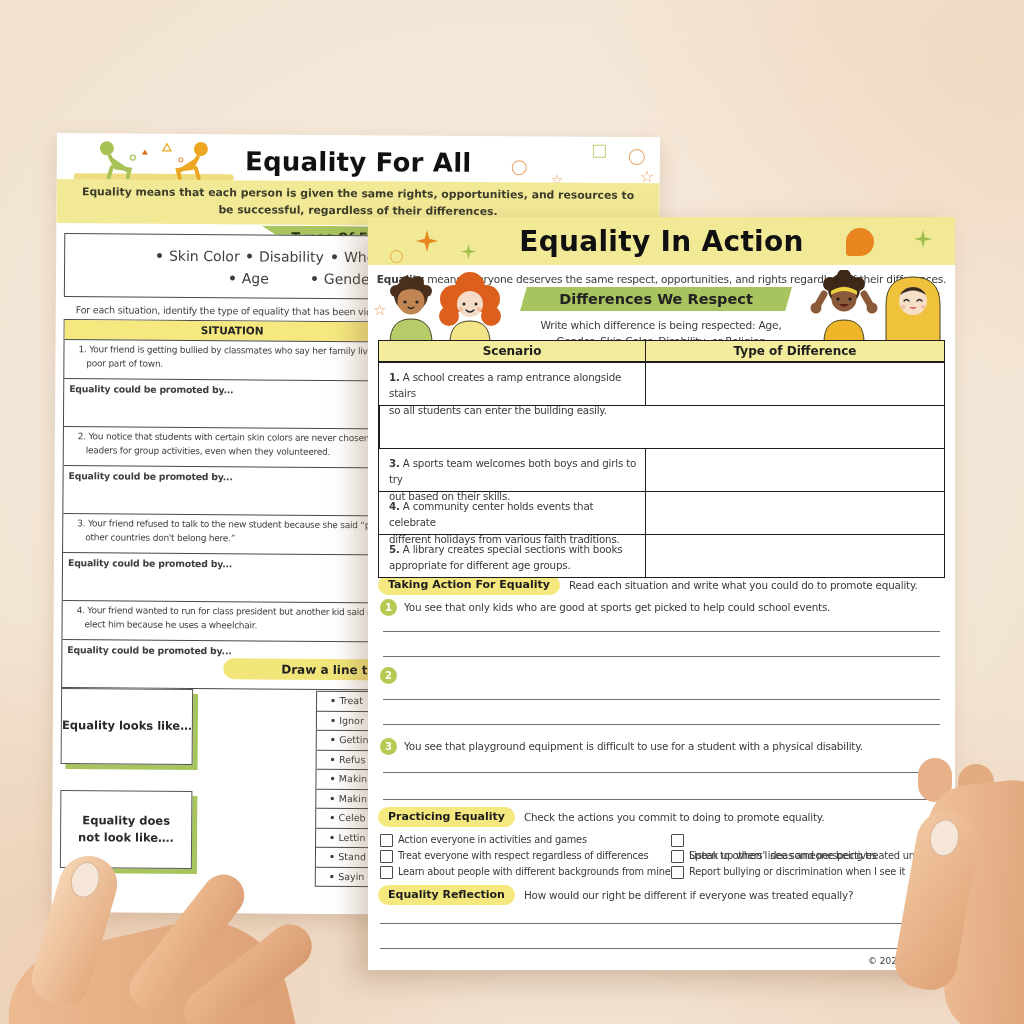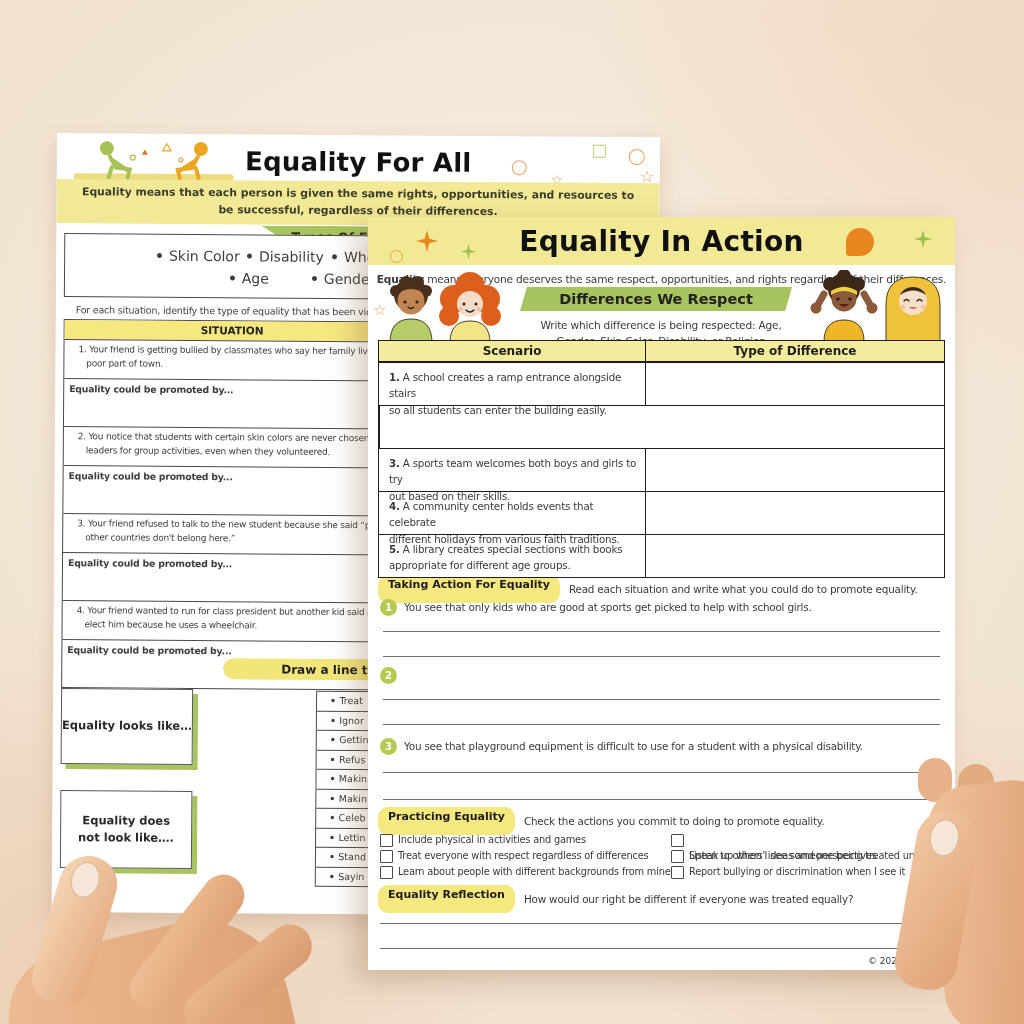--- a/index.html
+++ b/index.html
@@ -76,21 +76,21 @@
   .rs-table{left:10px;top:123px;width:567px;border:1.6px solid #1d1d1d;box-sizing:border-box;background:#fff;z-index:3;}
   .rs-thead{display:flex;height:20px;background:#f3ec9c;border-bottom:1.6px solid #1d1d1d;}
   .rs-thead .c{font-size:12px;font-weight:700;color:#1d1d1d;line-height:20px;text-align:center;}
   .rs-thead .c1{width:267px;}
   .rs-thead .c2{width:300px;border-left:1.6px solid #1d1d1d;box-sizing:border-box;}
   .rs-row{display:flex;height:42px;border-top:1.2px solid #1d1d1d;}
   .rs-row:first-of-type{border-top:none;}
   .rs-row .sc{width:267px;padding:6px 6px 0 10px;box-sizing:border-box;font-size:10.3px;
     color:#3a3a3a;line-height:1.6;letter-spacing:-.2px;}
   .rs-row .ty{width:300px;border-left:1.6px solid #1d1d1d;box-sizing:border-box;}
-  .pill{background:#f5e87f;border-radius:10px;padding:3px 10px 12px;font-size:11px;font-weight:800;color:#1c1c1c;white-space:nowrap;}
+  .pill{background:#f5e87f;border-radius:10px;padding:3px 10px 4px;font-size:11px;font-weight:800;color:#1c1c1c;white-space:nowrap;}
   .pillrow{display:flex;align-items:center;gap:9px;}
   .pillrow .ins{font-size:10.4px;color:#3a3a3a;letter-spacing:-.2px;white-space:nowrap;}
   .numcircle{position:absolute;width:17px;height:17px;border-radius:50%;background:#b5ca52;
     color:#fff;font-size:10px;font-weight:700;text-align:center;line-height:17px;}
   .itemtxt{position:absolute;font-size:10.4px;color:#3a3a3a;letter-spacing:-.2px;white-space:nowrap;}
   .ansline{position:absolute;height:0;border-bottom:1.2px solid #6f6f6f;}
   .cb{position:absolute;width:11px;height:11px;border:1.4px solid #4a4a4a;border-radius:1px;background:#fff;}
   .cblabel{position:absolute;font-size:9.8px;color:#3a3a3a;letter-spacing:-.2px;white-space:nowrap;}
   .rs-copy{position:absolute;left:500px;top:739px;font-size:9px;color:#3a3a3a;white-space:nowrap;}
   
@@ -313,40 +313,40 @@
         <div class="ty"></div>
       </div>
     </div>
 
     <div class="abs pillrow" style="left:10px;top:358px;">
       <span class="pill">Taking Action For Equality</span>
       <span class="ins">Read each situation and write what you could do to promote equality.</span>
     </div>
 
     <span class="numcircle" style="left:12px;top:382px;">1</span>
-    <span class="itemtxt" style="left:36px;top:384px;">You see that only kids who are good at sports get picked to help with school girls.</span>
+    <span class="itemtxt" style="left:36px;top:384px;">You see that only kids who are good at sports get picked to help could school events.</span>
     <div class="ansline" style="left:15px;top:414px;width:557px;"></div>
     <div class="ansline" style="left:15px;top:439px;width:557px;"></div>
 
     <span class="numcircle" style="left:12px;top:450px;">2</span>
     <div class="ansline" style="left:15px;top:482px;width:557px;"></div>
     <div class="ansline" style="left:15px;top:507px;width:557px;"></div>
 
     <span class="numcircle" style="left:12px;top:521px;">3</span>
     <span class="itemtxt" style="left:36px;top:523px;">You see that playground equipment is difficult to use for a student with a physical disability.</span>
     <div class="ansline" style="left:15px;top:555px;width:557px;"></div>
     <div class="ansline" style="left:15px;top:582px;width:557px;"></div>
 
     <div class="abs pillrow" style="left:10px;top:590px;">
       <span class="pill">Practicing Equality</span>
       <span class="ins">Check the actions you commit to doing to promote equality.</span>
     </div>
 
     <div class="cb" style="left:12px;top:617px;"></div>
-    <span class="cblabel" style="left:30px;top:617px;">Include physical in activities and games</span>
+    <span class="cblabel" style="left:30px;top:617px;">Action everyone in activities and games</span>
     <div class="cb" style="left:12px;top:633px;"></div>
     <span class="cblabel" style="left:30px;top:633px;">Treat everyone with respect regardless of differences</span>
     <div class="cb" style="left:12px;top:649px;"></div>
     <span class="cblabel" style="left:30px;top:649px;">Learn about people with different backgrounds from mine</span>
 
     <div class="cb" style="left:303px;top:617px;"></div>
     <span class="cblabel" style="left:321px;top:617px;margin-top:16px;">Listen to others' ideas and perspectives</span>
     <div class="cb" style="left:303px;top:633px;"></div>
     <span class="cblabel" style="left:321px;top:633px;">Speak up when I see someone being treated unfairly</span>
     <div class="cb" style="left:303px;top:649px;"></div>

